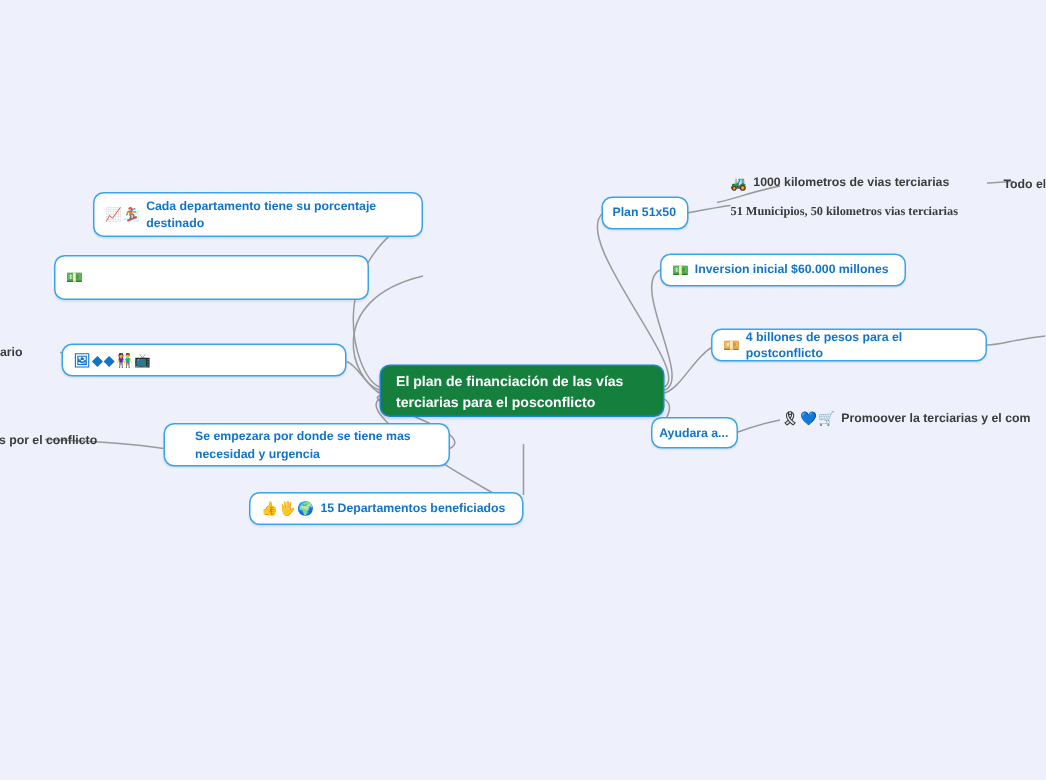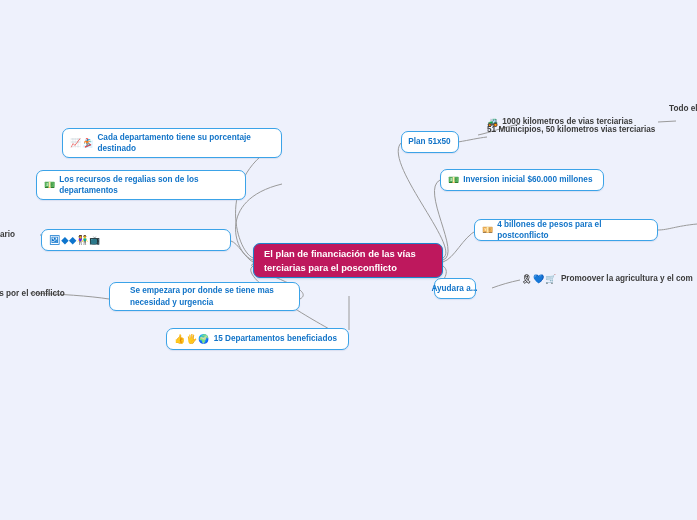--- a/index.html
+++ b/index.html
@@ -39,21 +39,21 @@
     line-height: 1.35;
     padding: 5px 8px 5px 7px;
     display: flex;
     align-items: center;
     gap: 4px;
     box-shadow: 0 1px 1px rgba(80,110,170,0.13);
   }
   .root-node {
     position: absolute;
     box-sizing: border-box;
-    background: #be185d;
+    background: #15803d;
     border: 1px solid #1b84cc;
     border-radius: 7px;
     color: #ffffff;
     font-size: 9.4px;
     font-weight: bold;
     line-height: 1.42;
     padding: 7px 10px;
     display: flex;
     align-items: center;
     box-shadow: 0 1px 2px rgba(60,100,160,0.22);
@@ -126,21 +126,20 @@
       <span>📈</span>
       <span>🏂</span>
     </span>
     <span class="txt">Cada departamento tiene su porcentaje destinado</span>
   </div>
 
   <div class="node" style="left:36px; top:170px; width:210px; height:30px;">
     <span class="icons">
       <span>💵</span>
     </span>
-    <span class="txt">Los recursos de regalias son de los departamentos</span>
   </div>
 
   <div class="node" style="left:41px; top:229px; width:190px; height:22px;">
     <span class="icons">
       <span>🖼</span>
       <span>◆</span>
       <span>◆</span>
       <span>👫</span>
       <span>📺</span>
     </span>
@@ -170,44 +169,44 @@
     <span class="txt">Inversion inicial $60.000 millones</span>
   </div>
 
   <div class="node" style="left:474px; top:219px; width:184px; height:22px;">
     <span class="icons">
       <span>💴</span>
     </span>
     <span class="txt">4 billones de pesos para el postconflicto</span>
   </div>
 
-  <div class="node" style="left:434px; top:278px; width:42px; height:21px; justify-content:center;">
+  <div class="node" style="left:434px; top:278px; width:58px; height:21px; justify-content:center;">
     <span class="txt" style="flex:0 0 auto;">Ayudara a...</span>
   </div>
 
   <div class="float-text" style="left:487px; top:117px;">
     <span class="icons">🚜</span>
     <span>1000 kilometros de vias terciarias</span>
   </div>
 
-  <div class="float-text" style="left:487px; top:125px;">
+  <div class="float-text" style="left:487px; top:136px;font-family:Liberation Serif, serif;">
     <span>51 Municipios, 50 kilometros vias terciarias</span>
   </div>
 
-  <div class="float-text" style="left:669px; top:104px;">
+  <div class="float-text" style="left:669px; top:118px;">
     <span>Todo el</span>
   </div>
 
   <div class="float-text" style="left:521px; top:274px;">
     <span class="icons">
       <span>🎗</span>
       <span>💙</span>
       <span>🛒</span>
     </span>
-    <span>Promoover la agricultura y el com</span>
+    <span>Promoover la terciarias y el com</span>
   </div>
 
   <div class="float-text" style="left:684px; top:222px;margin-left:22px;">
     <span>re</span>
   </div>
 
   <div class="float-text" style="left:0px; top:230px;">
     <span>ario</span>
   </div>
 

